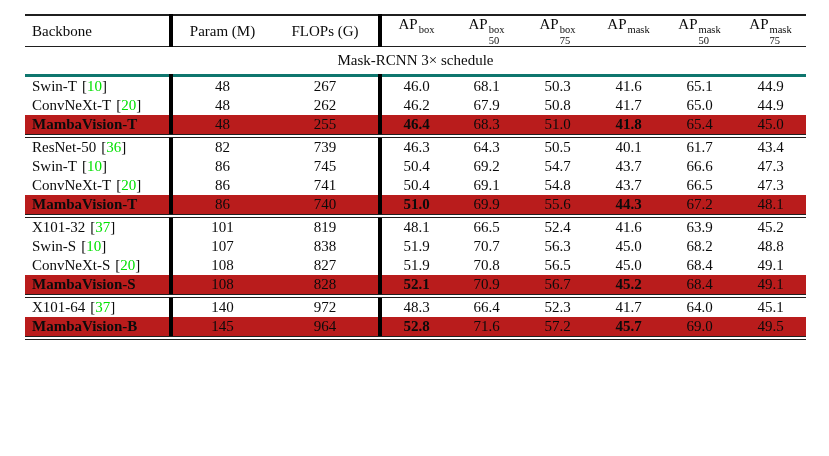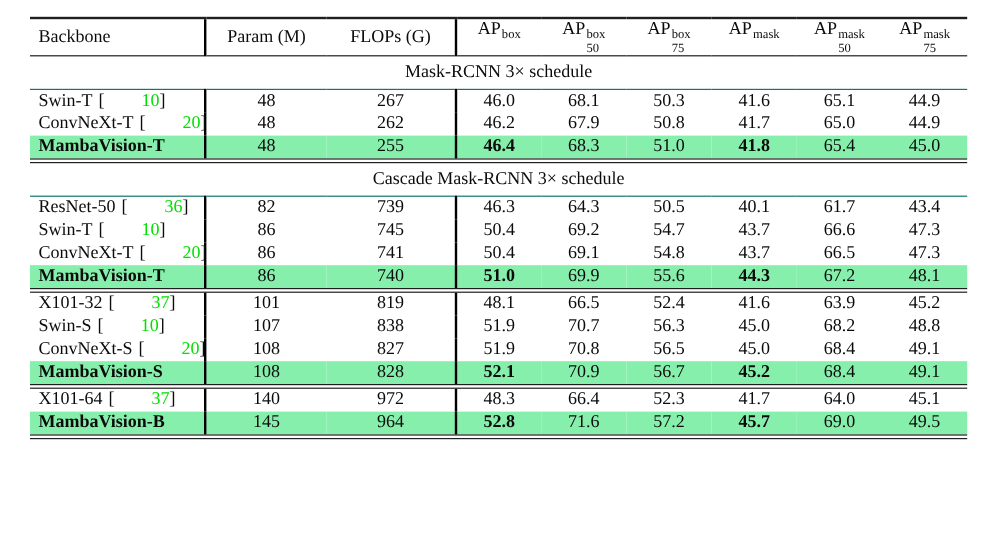--- a/index.html
+++ b/index.html
@@ -29,49 +29,49 @@
 
   tr.header-row td {
     border-top: 2px solid #1f1f1f;
     border-bottom: 1px solid #1f1f1f;
     height: 29px;
     text-align: center;
     margin-left: 44px;
   }
   tr.header-row td.bb { text-align: left; padding-left: 7px; }
 
-  .vb { border-left: 2px solid #000000; }
+  .vb { border-left: 4px solid #000000; }
 
   tr.section-row td {
-    border-bottom: 1px solid #0f766e;
+    border-bottom: 3px solid #0f766e;
     height: 27px;
     text-align: center;
   }
 
   tr.data-row td {
     height: 19px;
     line-height: 19px;
     text-align: center;
     white-space: nowrap;
   }
   tr.data-row td.bb { text-align: left; padding-left: 7px; }
 
-  tr.hl td { background: #86efac; margin-left: 16px; }
+  tr.hl td { background: #b91c1c; margin-left: 16px; }
 
   tr.rule-row td { height: 4px; padding: 0; }
   .double-rule {
     height: 2px;
     border-top: 1.5px solid #1f1f1f;
     border-bottom: 1.5px solid #1f1f1f;
   }
   tr.bottom-rule td { height: 0; }
 
   .b { font-weight: bold; }
 
-  .cite { color: #00e000; margin-left: 31px; }
+  .cite { color: #00e000; }
   .bracket-open { margin-left: 5px; }
 
   .ap-stack {
     display: inline-flex;
     flex-direction: column;
     align-items: flex-start;
     font-size: 10.5px;
     line-height: 1;
     vertical-align: -4px;
     margin-left: 1px;
@@ -164,23 +164,20 @@
     <td>65.4</td>
     <td>45.0</td>
   </tr>
 
   <tr class="rule-row">
           <td colspan="9">
             <div class="double-rule"></div>
           </td>
         </tr>
 
-  <tr class="section-row">
-    <td colspan="9">Cascade Mask-RCNN 3× schedule</td>
-  </tr>
 
   <tr class="data-row">
     <td class="bb"><span>ResNet-50</span><span class="bracket-open">[</span><span class="cite">36</span><span>]</span></td>
     <td class="vb">82</td>
     <td>739</td>
     <td class="vb">46.3</td>
     <td>64.3</td>
     <td>50.5</td>
     <td>40.1</td>
     <td>61.7</td>

